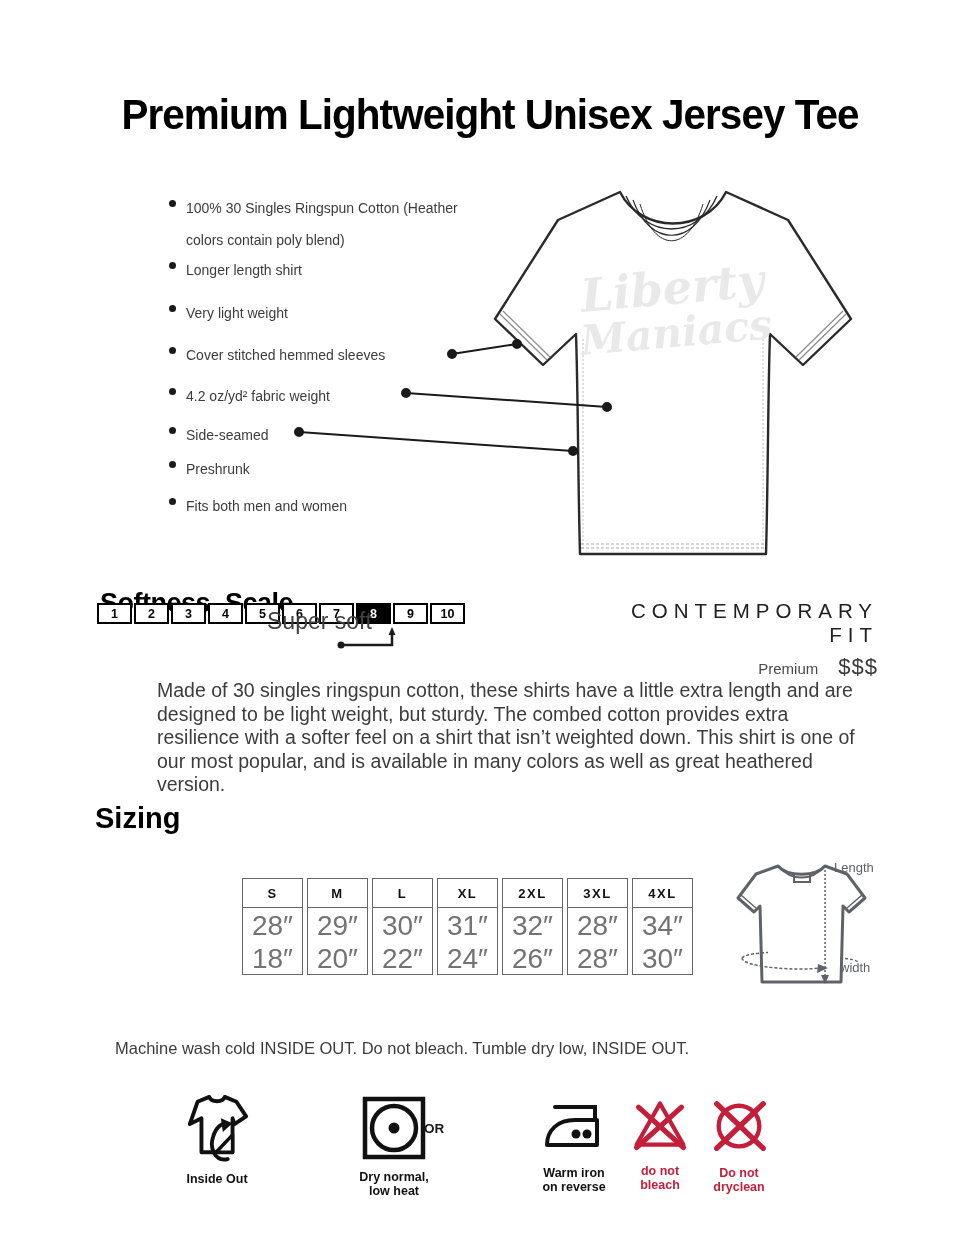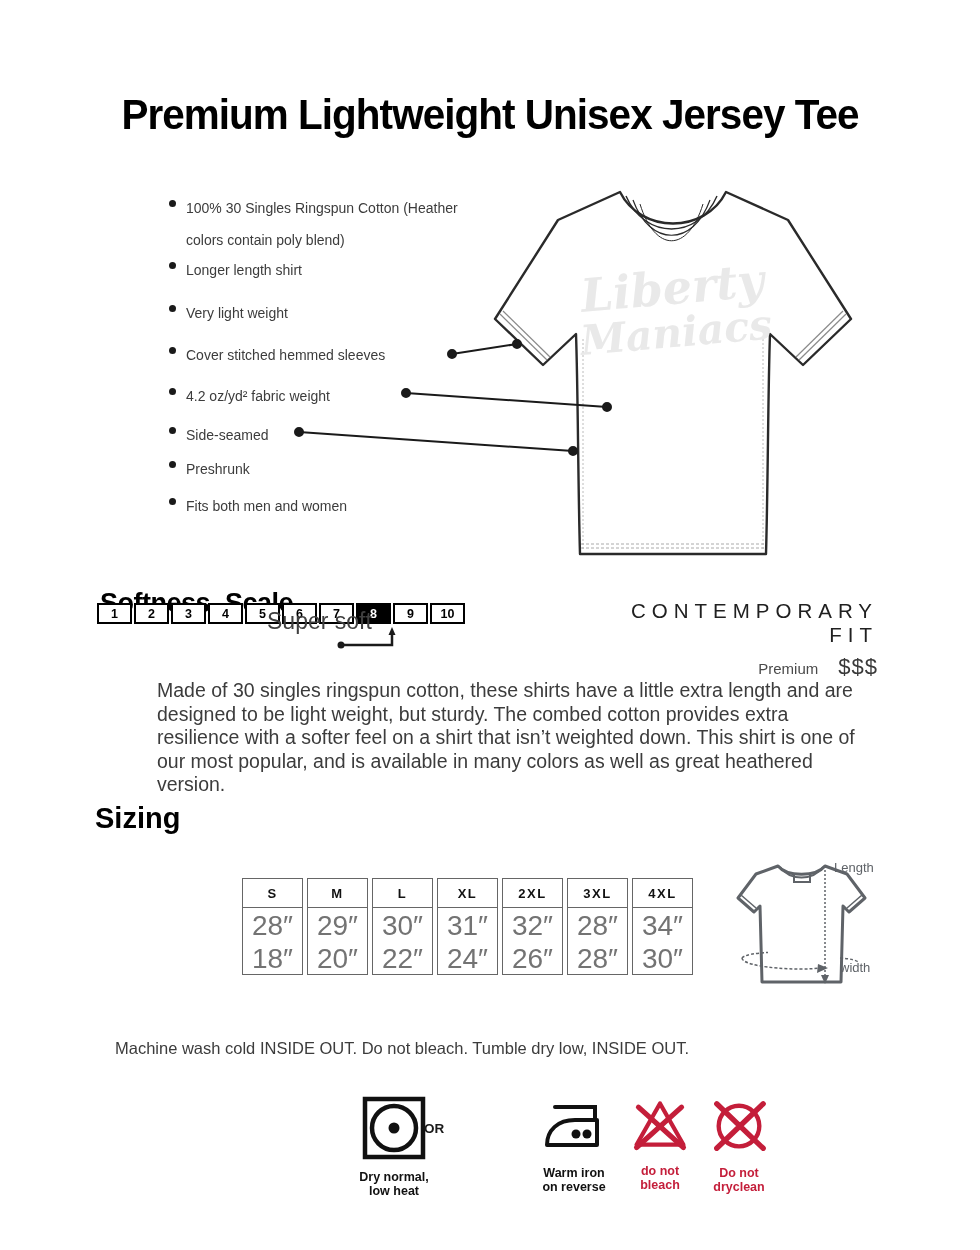--- a/index.html
+++ b/index.html
@@ -213,20 +213,29 @@
       <polygon points="90,110 100,114 89,119" fill="#5f6368"></polygon>
       <path d="M112,104 C122,104.5 130,106.5 131,109" fill="none" stroke="#5f6368" stroke-width="1.5" stroke-dasharray="3,2"></path>
       <path d="M14,104 C16,101 28,99 40,98.5" fill="none" stroke="#5f6368" stroke-width="1.5" stroke-dasharray="3,2"></path>
     </svg>
     <span class="lbl lbl-length">Length</span>
     <span class="lbl lbl-width">width</span>
   </div>
 
   <div class="care-text">Machine wash cold INSIDE OUT. Do not bleach. Tumble dry low, INSIDE OUT.</div>
 
+  <div class="care-icon ci-0">
+    <svg width="68" height="70" viewBox="0 0 70 70">
+      <path d="M15,8 L27,3 C29,9 41,9 43,3 L55,8 L65,23 L53,31 L51,25 L51,60 L19,60 L19,25 L7,31 Z" fill="none" stroke="#111" stroke-width="4" stroke-linejoin="round"></path>
+      <polygon points="51,42 51,60 34,60" fill="#fff" stroke="#111" stroke-width="3.5" stroke-linejoin="round"></polygon>
+      <path d="M46,67 C33,70 27,56 31,44 C34,34 40,29 45,32" fill="none" stroke="#111" stroke-width="4" stroke-linecap="round"></path>
+      <polygon points="39,25 51,30 41,39" fill="#111"></polygon>
+    </svg>
+    <div class="cap">Inside Out</div>
+  </div>
 
 
   <div class="care-icon ci-2">
     <svg width="66" height="66" viewBox="0 0 66 66">
       <rect x="4" y="4" width="58" height="58" fill="none" stroke="#111" stroke-width="4.5"></rect>
       <circle cx="33" cy="33" r="22" fill="none" stroke="#111" stroke-width="4.5"></circle>
       <circle cx="33" cy="33" r="5.5" fill="#111"></circle>
     </svg>
     <div class="cap">Dry normal, low heat</div>
   </div>

